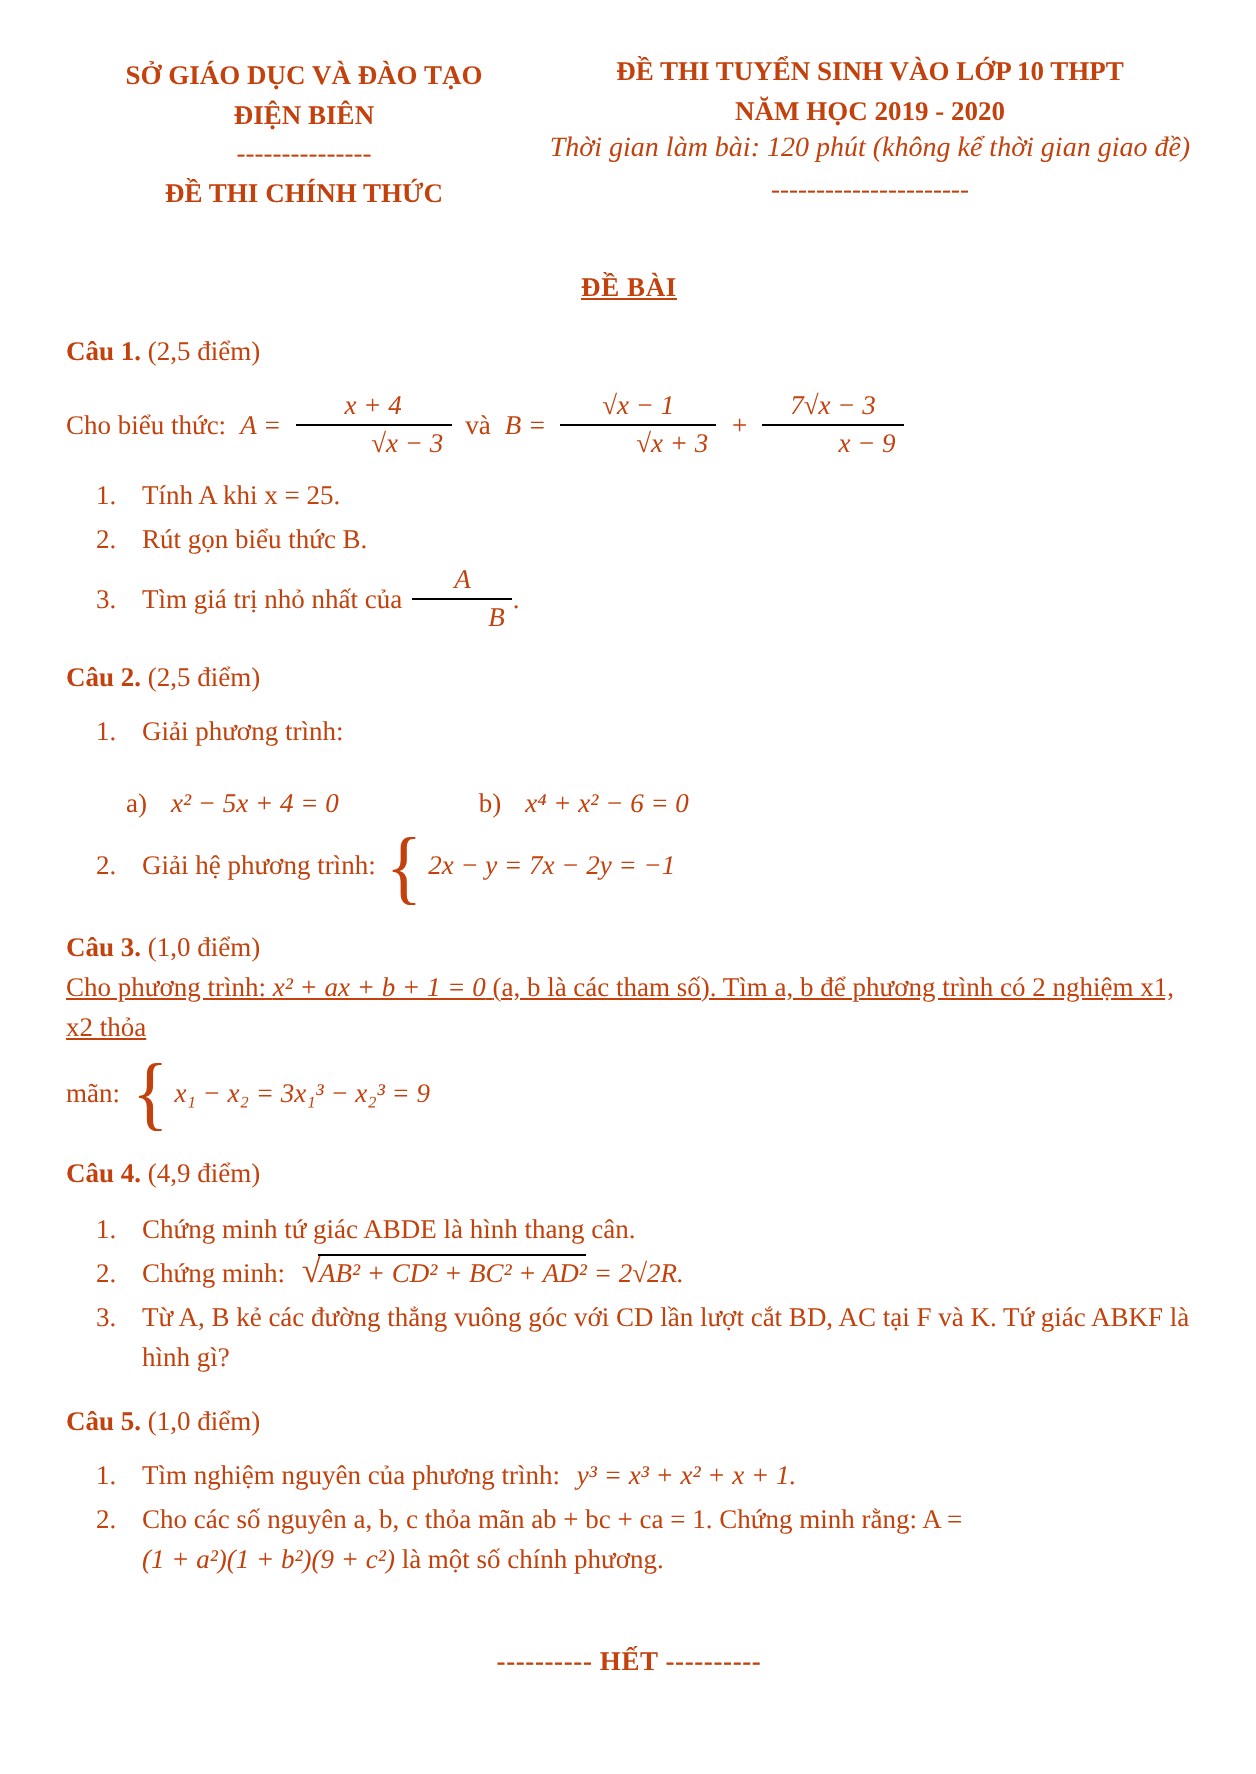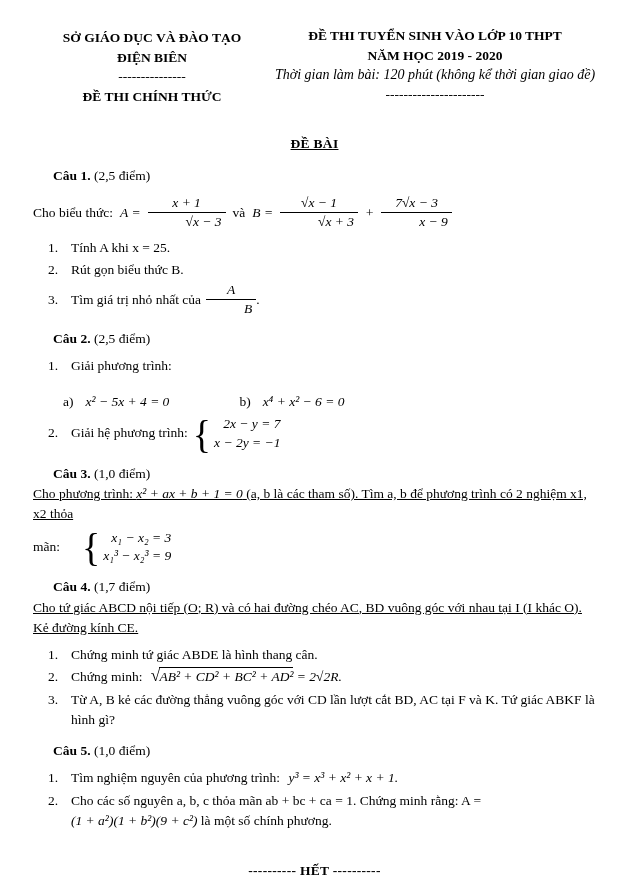--- a/index.html
+++ b/index.html
@@ -7,66 +7,66 @@
     width: 628px; height: 887px;
     background: #ffffff;
     overflow: hidden;
   }
   .page {
     box-sizing: border-box;
     width: 628px; height: 887px;
     padding: 26px 32px 0 33px;
     font-family: "Liberation Serif", "DejaVu Serif", serif;
     font-size: 13.5px;
-    color: #000000;
+    color: #c2410c;
     line-height: 1.5;
   }
   .b { font-weight: bold; }
   .center { text-align: center; }
 
   
   .header { display: flex; justify-content: space-between; }
   .h-left  { width: 238px; text-align: center; line-height: 1.45; padding-top: 2px; }
   .h-right { width: 322px; text-align: center; line-height: 1.45; }
   .h-right .duration { font-style: italic; white-space: nowrap; font-size: 14px; }
 
   .doc-title { margin-top: 28px; letter-spacing: .3px; text-decoration: underline; }
 
-  .sec-head { margin-top: 11px; margin-left: 20px; }
+  .sec-head { margin-top: 11px; }
   .sec-head .pts { font-weight: normal; }
 
   
   .math { font-style: italic; white-space: nowrap; }
   .frac { display: inline-block; vertical-align: middle; text-align: center; font-style: italic; line-height: 1.25; }
   .frac .num { display: block; padding: 0 4px 0px; border-bottom: 1px solid #000; }
   .frac .den { display: block; padding: 1px 4px 0; margin-left: 34px; }
 
   .system { display: inline-flex; align-items: center; vertical-align: middle; }
   .system .brace { font-size: 38px; font-weight: normal; line-height: 1; margin-right: 3px; transform: scaleY(1.08); font-style: normal; }
-  .system .eqs { display: inline-flex; flex-direction: column; text-align: right; line-height: 1.35; }
+  .system .eqs { display: inline-flex; text-align: left; line-height: 1.35; }
 
   .sqrt { white-space: nowrap; }
   .sqrt .sign { font-size: 1.3em; line-height: 1; margin-right: -1px; font-style: normal; }
   .sqrt .rad { border-top: 1px solid #000; padding-top: 1px; }
 
   
   .formula-row { display: flex; align-items: center; margin-top: 9px; gap: 7px; flex-wrap: nowrap; }
   .list { margin-top: 7px; }
   .item { padding-left: 38px; text-indent: -23px; margin-top: 2px; }
   .item .no { display: inline-block; width: 23px; text-indent: 0; }
   .item-flex { display: flex; align-items: center; padding-left: 15px; text-indent: 0; margin-top: 2px; }
   .item-flex .no { width: 23px; flex: none; }
   .gap { margin-right: 5px; }
 
   .subeq-row { padding-left: 30px; margin-top: 16px; }
   .subeq-a { display: inline-block; width: 173px; }
   .subeq-row .lbl { margin-right: 12px; }
 
   .para { margin-top: 0; text-align: left; text-decoration: underline; }
-  .man-row { display: flex; align-items: center; margin-top: 4px; gap: 22px; }
+  .man-row { display: flex; align-items: center; margin-top: 4px; gap: 6px; }
 
   .footer { margin-top: 30px; letter-spacing: .3px; }
 </style>
 </head>
 <body>
 
 <div class="page">
 
   <div class="header">
     <div class="h-left">
@@ -86,21 +86,21 @@
   <div class="doc-title center b">ĐỀ BÀI</div>
 
   <div class="sec-head">
     <span class="b">Câu 1.</span>
     <span class="pts">(2,5 điểm)</span>
   </div>
   <div class="formula-row">
     <span>Cho biểu thức:</span>
     <span class="math">A =</span>
     <span class="frac">
-      <span class="num">x + 1</span>
+      <span class="num">x + 4</span>
       <span class="den">√x − 3</span>
     </span>
     <span>và</span>
     <span class="math">B =</span>
     <span class="frac">
       <span class="num">√x − 1</span>
       <span class="den">√x + 3</span>
     </span>
     <span class="math">+</span>
     <span class="frac">
@@ -170,23 +170,22 @@
       <span class="brace">{</span>
       <span class="eqs">
         <span class="math">x₁ − x₂ = 3</span>
         <span class="math">x₁³ − x₂³ = 9</span>
       </span>
     </span>
   </div>
 
   <div class="sec-head">
     <span class="b">Câu 4.</span>
-    <span class="pts">(1,7 điểm)</span>
-  </div>
-  <div class="para">Cho tứ giác ABCD nội tiếp (O; R) và có hai đường chéo AC, BD vuông góc với nhau tại I (I khác O). Kẻ đường kính CE.</div>
+    <span class="pts">(4,9 điểm)</span>
+  </div>
   <div class="list">
     <div class="item">
       <span class="no">1.</span><span>Chứng minh tứ giác ABDE là hình thang cân.</span>
     </div>
     <div class="item">
       <span class="no">2.</span><span class="gap">Chứng minh:</span>
       <span class="math sqrt"><span class="sign">√</span><span class="rad">AB² + CD² + BC² + AD²</span></span>
       <span class="math">= 2√2R.</span>
     </div>
     <div class="item">

